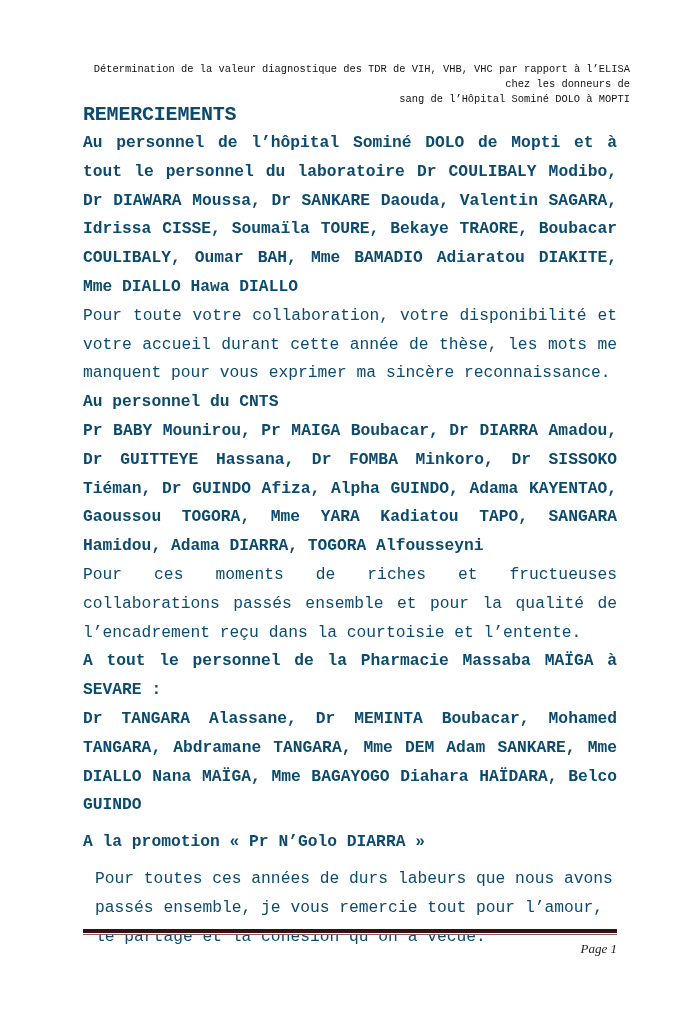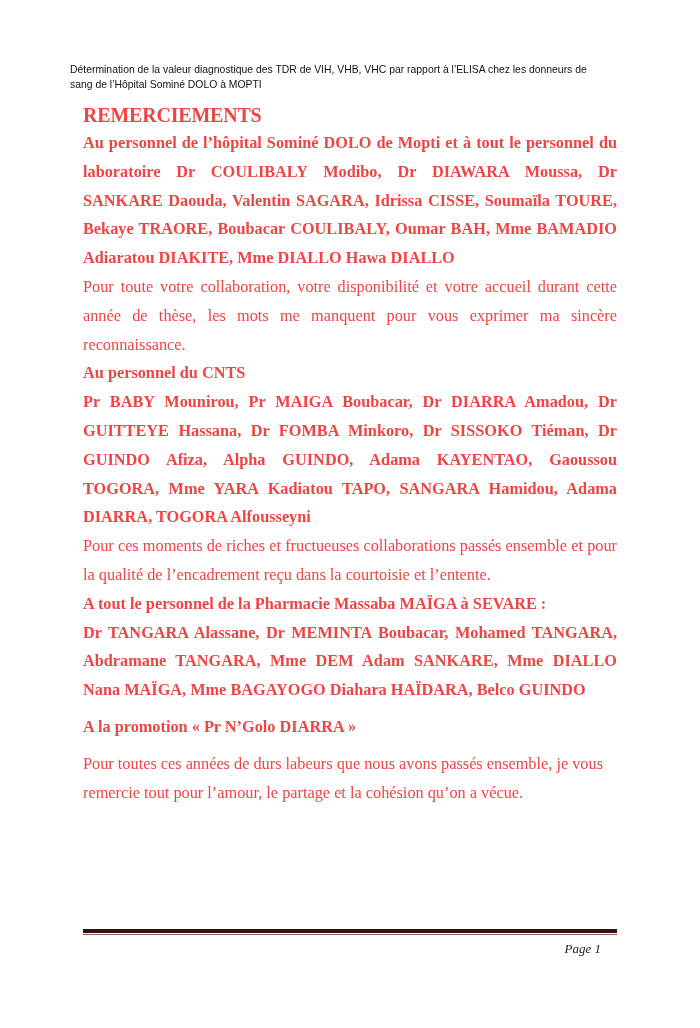--- a/index.html
+++ b/index.html
@@ -20,34 +20,34 @@
       top: 0;
       width: 700px;
       height: 1028px;
       background: #ffffff;
     }
     .running-header {
       position: absolute;
       left: 70px;
       width: 560px;
       top: 62px;
-      text-align: left;
-      font-family: Liberation Sans, sans-serif;
+      text-align: right;
+      font-family: Liberation Mono, monospace;
       font-size: 10.4px;
       line-height: 15px;
       color: #111111;
     }
     .content {
       position: absolute;
       left: 83px;
       width: 534px;
       top: 101px;
-      font-family: Liberation Serif, serif;
+      font-family: Liberation Mono, monospace;
       font-size: 16.3px;
-      color: #ef4444;
+      color: #0c4a6e;
     }
     .heading {
       font-weight: bold;
       font-size: 20px;
       line-height: 28px;
       margin: 0;
       letter-spacing: -0.2px;
     }
     .para {
       margin: 0;
@@ -74,21 +74,21 @@
     .footer-rule .space {
       height: 1px;
       background: #ffffff;
     }
     .footer-rule .thin {
       height: 1px;
       background: #8a5a5c;
     }
     .page-number {
       position: absolute;
-      right: 99px;
+      right: 83px;
       top: 941px;
       font-family: "Liberation Serif", serif;
       font-style: italic;
       font-size: 13px;
       color: #222222;
       text-align: right;
     }
   </style>
 </head>
 <body>
@@ -110,21 +110,21 @@
     <p class="para bold">Pr BABY Mounirou, Pr MAIGA Boubacar, Dr DIARRA Amadou, Dr GUITTEYE Hassana, Dr FOMBA Minkoro, Dr SISSOKO Tiéman, Dr GUINDO Afiza, Alpha GUINDO, Adama KAYENTAO, Gaoussou TOGORA, Mme YARA Kadiatou TAPO, SANGARA Hamidou, Adama DIARRA, TOGORA Alfousseyni</p>
     <p class="para">Pour ces moments de riches et fructueuses collaborations passés ensemble et pour la qualité de l’encadrement reçu dans la courtoisie et l’entente.</p>
 
     <p class="para bold">A tout le personnel de la Pharmacie Massaba MAÏGA à SEVARE :</p>
     <p class="para bold">Dr TANGARA Alassane, Dr MEMINTA Boubacar, Mohamed TANGARA, Abdramane TANGARA, Mme DEM Adam SANKARE, Mme DIALLO Nana MAÏGA, Mme BAGAYOGO Diahara HAÏDARA, Belco GUINDO</p>
 
     <div class="gap"></div>
 
     <p class="para bold">A la promotion « Pr N’Golo DIARRA »</p>
     <div class="gap"></div>
-    <p class="para" style="text-align:left;">Pour toutes ces années de durs labeurs que nous avons passés ensemble, je vous remercie tout pour l’amour, le partage et la cohésion qu’on a vécue.</p>
+    <p class="para" style="text-align:left;margin-left:12px;">Pour toutes ces années de durs labeurs que nous avons passés ensemble, je vous remercie tout pour l’amour, le partage et la cohésion qu’on a vécue.</p>
   </div>
 
   <div class="footer-rule">
     <div class="thick"></div>
     <div class="space"></div>
     <div class="thin"></div>
   </div>
 
   <div class="page-number">Page 1</div>
 

